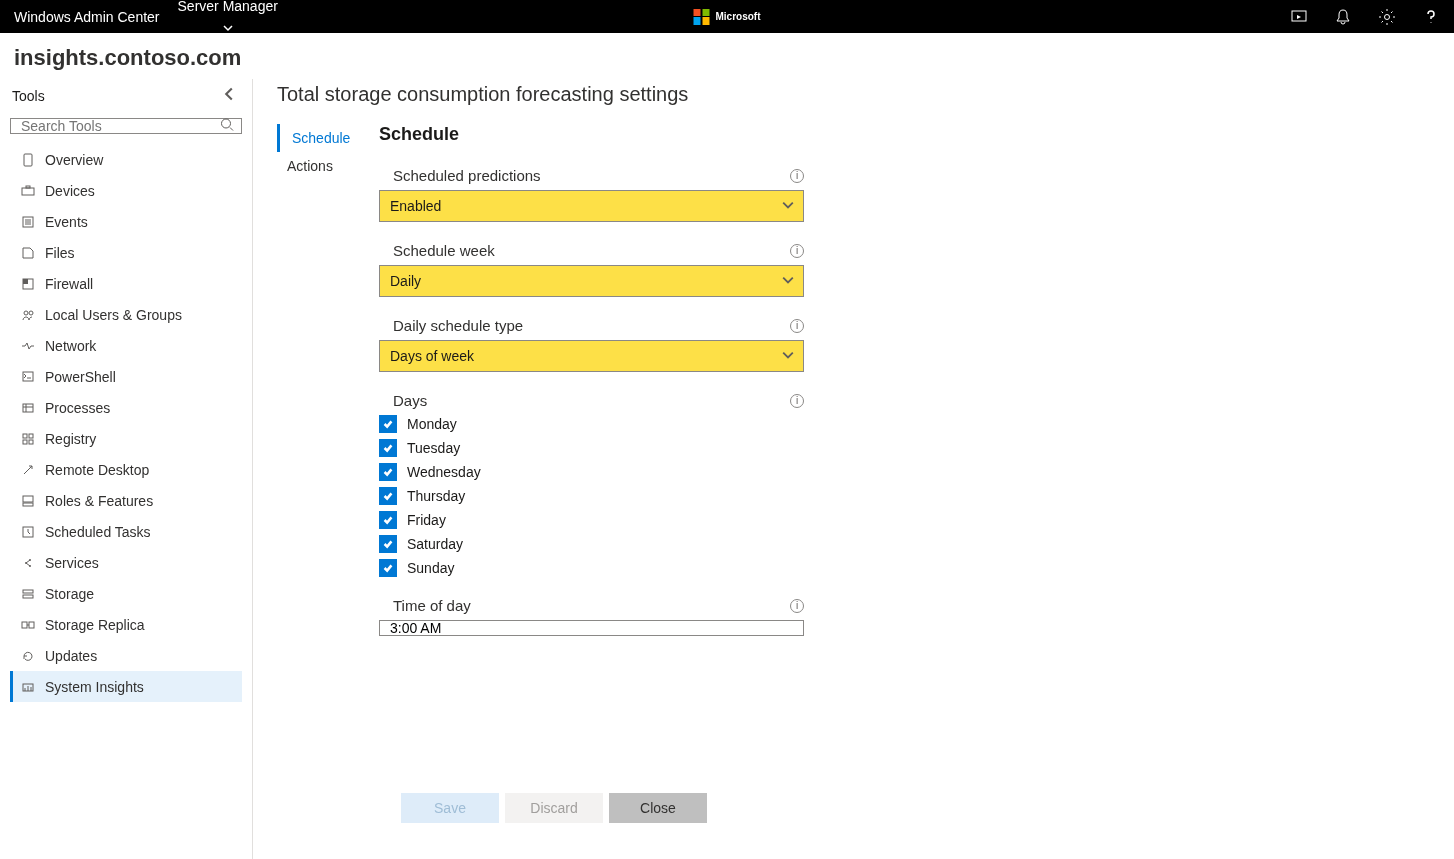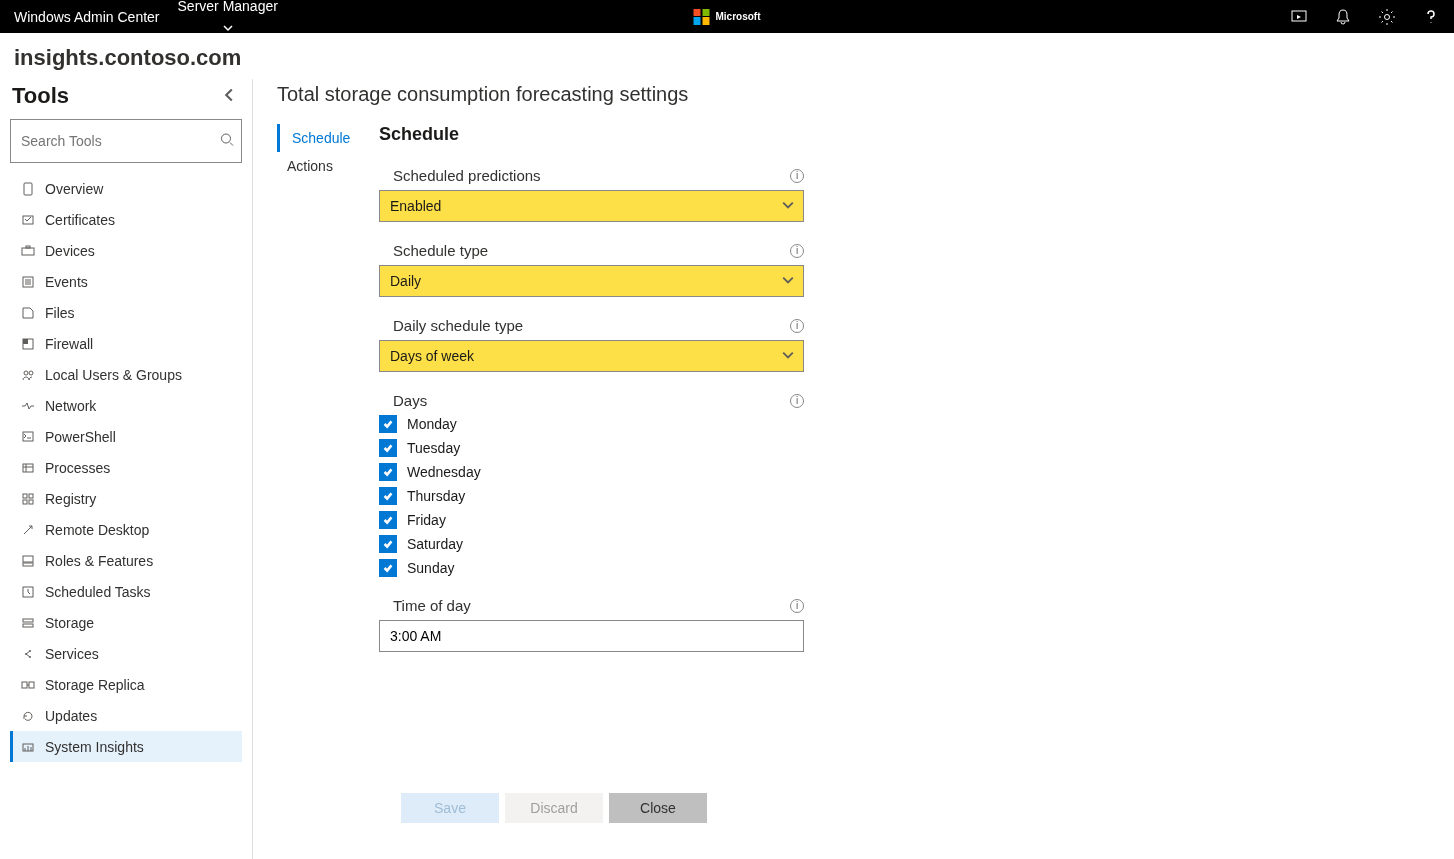--- a/index.html
+++ b/index.html
@@ -16,24 +16,24 @@
   .msname { font-size: 10px; font-weight: 600; }
   .topbar-right { margin-left: auto; display: flex; align-items: center; gap: 26px; }
   .tb-icon { width: 18px; height: 18px; display:flex; align-items:center; justify-content:center; cursor:pointer; color:#fff; }
   
   .hostline { padding: 12px 14px 8px 14px; }
   .host { font-size: 22px; font-weight: 700; color:#323130; }
   
   .main { display: flex; height: calc(100% - 33px - 42px); }
   .sidebar { width: 253px; padding: 0 10px 0 10px; border-right: 1px solid #e1dfdd; }
   .tools-head { display:flex; align-items:center; justify-content:space-between; padding: 4px 2px 10px 2px; }
-  .tools-title { font-size: 22px; font-weight: 700; }
+  .tools-title { font-size: 14px; font-weight: 400; }
   .collapse-btn { cursor:pointer; color:#605e5c; padding:4px; }
   .search-wrap { position: relative; margin-bottom: 10px; }
-  .search-in { width:100%; height:44px; border:1px solid #8a8886; padding:0 30px 0 10px; font-size:14px; outline:none; }
+  .search-in { width:100%; height:16px; border:1px solid #8a8886; padding:0 30px 0 10px; font-size:14px; outline:none; }
   .search-icon { position:absolute; right:8px; top:50%; transform:translateY(-50%); color:#605e5c; pointer-events:none; }
   .nav { list-style:none; }
   .nav li { display:flex; align-items:center; gap:9px; height:31px; padding:0 7px; cursor:pointer; color:#323130; font-size:14px; border-left:3px solid transparent; }
   .nav li .nico { width:16px; height:16px; display:flex; align-items:center; justify-content:center; color:#605e5c; }
   .nav li.active { background:#e5f1fb; border-left:3px solid #0078d4; }
   
   .content { flex:1; padding: 4px 24px 0 24px; position:relative; }
   .page-title { font-size: 20px; font-weight: 400; color:#323130; margin-bottom: 18px; }
   .cols { display:flex; gap: 22px; }
   .tabs { width: 80px; }
@@ -44,21 +44,21 @@
   .field { margin-bottom: 20px; }
   .field-label-row { display:flex; align-items:center; justify-content:space-between; margin-bottom:6px; }
   .flabel { font-size:15px; color:#323130;margin-left:14px; }
   .info-i { width:14px; height:14px; border:1px solid #8a8886; border-radius:50%; font-size:10px; display:flex; align-items:center; justify-content:center; color:#605e5c; cursor:pointer; }
   .select { position:relative; }
   .select-box { width:100%; height:32px; border:1px solid #8a8886; padding:0 30px 0 10px; display:flex; align-items:center; font-size:14px; cursor:pointer; background:#fde047; }
   .select-caret { position:absolute; right:10px; top:50%; transform:translateY(-50%); color:#605e5c; pointer-events:none; }
   .chk-row { display:flex; align-items:center; gap:10px; margin-bottom:6px; cursor:pointer; }
   .chk { width:18px; height:18px; background:#0078d4; display:flex; align-items:center; justify-content:center; }
   .chk svg { width:12px; height:12px; stroke:#fff; stroke-width:3; fill:none; }
-  .time-input { width:425px; height:32px; border:1px solid #8a8886; padding:0 10px; font-size:14px; outline:none; }
+  .time-input { width:425px; height:16px; border:1px solid #8a8886; padding:0 10px; font-size:14px; outline:none; }
   
   .btnbar { position:absolute; bottom:24px; left:100px; display:flex; gap:6px; transform:translateX(22px); }
   .btnbar { left: 126px; } 
   .btnbar { left: 24px; padding-left: 102px; } 
   .btn { width:98px; height:30px; border:none; font-size:14px; cursor:pointer; }
   .btn.save { background:#deecf9; color:#9fbdd6; cursor:default; }
   .btn.discard { background:#f3f2f1; color:#a19f9d; cursor:default; }
   .btn.close { background:#bfbfbf; color:#323130; }
   
   .content { min-height: 100%; }
@@ -143,29 +143,20 @@
           <span class="nico">
             <svg width="14" height="14" viewBox="0 0 14 14">
               <rect x="3" y="1" width="8" height="12" rx="1" stroke="#605e5c" fill="none"></rect>
             </svg>
           </span>
           <span>Overview</span>
         </li>
         <li>
           <span class="nico">
             <svg width="14" height="14" viewBox="0 0 14 14">
-              <rect x="2" y="3" width="10" height="8" stroke="#605e5c" fill="none"></rect>
-              <path d="M4 6 L6 8 L10 4" stroke="#605e5c" fill="none"></path>
-            </svg>
-          </span>
-          <span>Certificates</span>
-        </li>
-        <li>
-          <span class="nico">
-            <svg width="14" height="14" viewBox="0 0 14 14">
               <rect x="1" y="4" width="12" height="7" stroke="#605e5c" fill="none"></rect>
               <rect x="5" y="2" width="4" height="2" stroke="#605e5c" fill="none"></rect>
             </svg>
           </span>
           <span>Devices</span>
         </li>
         <li>
           <span class="nico">
             <svg width="14" height="14" viewBox="0 0 14 14">
               <rect x="2" y="2" width="10" height="10" stroke="#605e5c" fill="none"></rect>
@@ -261,36 +252,36 @@
             <svg width="14" height="14" viewBox="0 0 14 14">
               <rect x="2" y="2" width="10" height="10" stroke="#605e5c" fill="none"></rect>
               <path d="M7 4v3l2 2" stroke="#605e5c" fill="none"></path>
             </svg>
           </span>
           <span>Scheduled Tasks</span>
         </li>
         <li>
           <span class="nico">
             <svg width="14" height="14" viewBox="0 0 14 14">
-              <rect x="2" y="3" width="10" height="3" stroke="#605e5c" fill="none"></rect>
-              <rect x="2" y="8" width="10" height="3" stroke="#605e5c" fill="none"></rect>
-            </svg>
-          </span>
-          <span>Storage</span>
-        </li>
-        <li>
-          <span class="nico">
-            <svg width="14" height="14" viewBox="0 0 14 14">
               <circle cx="5" cy="7" r="1" fill="#605e5c"></circle>
               <circle cx="9" cy="4" r="1" fill="#605e5c"></circle>
               <circle cx="9" cy="10" r="1" fill="#605e5c"></circle>
               <path d="M5 7 L9 4 M5 7 L9 10" stroke="#605e5c"></path>
             </svg>
           </span>
           <span>Services</span>
+        </li>
+        <li>
+          <span class="nico">
+            <svg width="14" height="14" viewBox="0 0 14 14">
+              <rect x="2" y="3" width="10" height="3" stroke="#605e5c" fill="none"></rect>
+              <rect x="2" y="8" width="10" height="3" stroke="#605e5c" fill="none"></rect>
+            </svg>
+          </span>
+          <span>Storage</span>
         </li>
         <li>
           <span class="nico">
             <svg width="14" height="14" viewBox="0 0 14 14">
               <rect x="1" y="4" width="5" height="6" stroke="#605e5c" fill="none"></rect>
               <rect x="8" y="4" width="5" height="6" stroke="#605e5c" fill="none"></rect>
               <path d="M6 7h2" stroke="#605e5c"></path>
             </svg>
           </span>
           <span>Storage Replica</span>
@@ -336,21 +327,21 @@
                 <span>Enabled</span>
               </div>
             <span class="select-caret"><svg width="12" height="12" viewBox="0 0 10 10">
                   <path d="M1 3 L5 7 L9 3" stroke="#605e5c" stroke-width="1.5" fill="none"></path>
                 </svg></span>
           </div>
         </div>
 
         <div class="field">
           <div class="field-label-row">
-            <span class="flabel">Schedule type</span>
+            <span class="flabel">Schedule week</span>
             <span class="info-i">i</span>
           </div>
           <div class="select">
             <div class="select-box">
                 <span>Daily</span>
               </div>
             <span class="select-caret"><svg width="12" height="12" viewBox="0 0 10 10">
                   <path d="M1 3 L5 7 L9 3" stroke="#605e5c" stroke-width="1.5" fill="none"></path>
                 </svg></span>
           </div>

